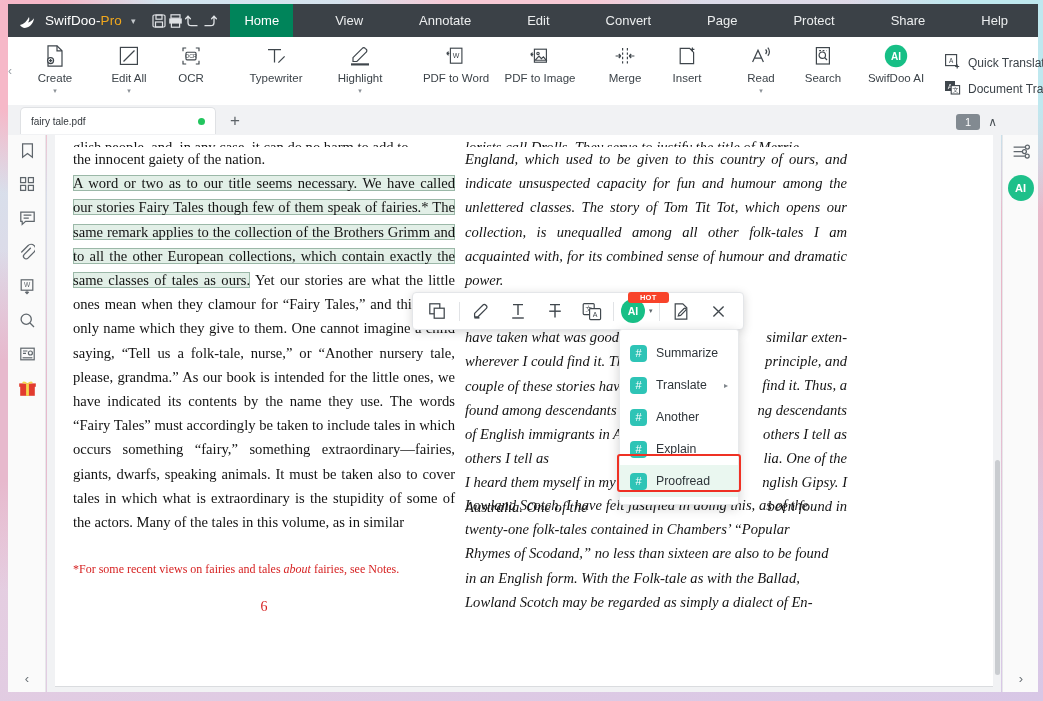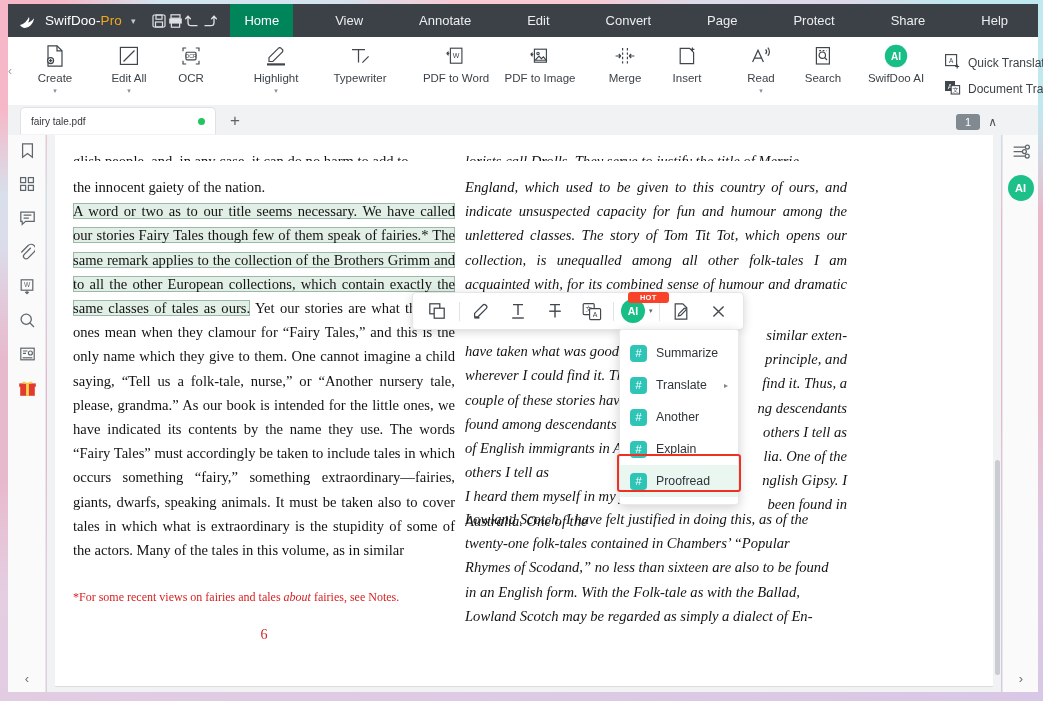--- a/index.html
+++ b/index.html
@@ -105,21 +105,20 @@
     border-bottom:1px solid #dadcdf;
   }
   .cols { position:absolute; top:0; left:0; right:0; bottom:0; }
   .col { position:absolute; top:0; width:382px; }
   .col.left { left:18px; }
   .col.right { left:410px;font-style:italic; }
   .doctext {
     font-family:"Liberation Serif", serif;
     font-size:14.6px; line-height:24.2px; color:#131313;
     text-align:justify;
-    margin-top:14px;
   }
   .doctext p { margin:0; }
   .clip-top { height:12px; overflow:hidden; }
   .indent { text-indent:0; }
   .hl {
     background:#e2efe7;
     box-shadow: inset 0 0 0 1px #9bb8a8;
     -webkit-box-decoration-break: clone;
     box-decoration-break: clone;
   }
@@ -286,36 +285,36 @@
             </svg>
         </span>
         <span class="lb">OCR</span>
       </div>
     </div>
 
     <div class="rdiv"></div>
     <div class="rgroup">
       <div class="ritem wide">
         <span class="ic">
+          <svg width="24" height="22" viewBox="0 0 24 22" fill="none" stroke="#3f464c" stroke-width="1.25">
+              <path d="M4 4.6h13M10.5 4.6v13"></path>
+              <path d="M14.4 17.6 20.6 11.4"></path>
+            </svg>
+        </span>
+        <span class="lb">Typewriter</span>
+      </div>
+      <div class="ritem wide">
+        <span class="ic">
           <svg width="26" height="22" viewBox="0 0 26 22" fill="none" stroke="#3f464c" stroke-width="1.2">
               <path d="M6 12.6 15.3 3.3a2 2 0 0 1 2.9 0l1 1a2 2 0 0 1 0 2.9L9.9 16.5H6z"></path>
               <path d="M4 19.4h18" stroke-width="2.2"></path>
             </svg>
         </span>
         <span class="lb">Highlight</span>
         <span class="dd">▾</span>
-      </div>
-      <div class="ritem wide">
-        <span class="ic">
-          <svg width="24" height="22" viewBox="0 0 24 22" fill="none" stroke="#3f464c" stroke-width="1.25">
-              <path d="M4 4.6h13M10.5 4.6v13"></path>
-              <path d="M14.4 17.6 20.6 11.4"></path>
-            </svg>
-        </span>
-        <span class="lb">Typewriter</span>
       </div>
     </div>
 
     <div class="rdiv"></div>
     <div class="rgroup">
       <div class="ritem wide">
         <span class="ic">
           <svg width="24" height="22" viewBox="0 0 24 22" fill="none" stroke="#3f464c" stroke-width="1.15">
               <rect x="6.4" y="3.2" width="11.5" height="15"></rect>
               <text x="12.1" y="13.4" font-size="7" fill="#3f464c" stroke="none" text-anchor="middle" font-family="Liberation Sans">W</text>
@@ -543,21 +542,21 @@
 
         <div class="col right">
           <div class="clip-top doctext">
             <p>lorists call Drolls. They serve to justify the title of Merrie</p>
           </div>
           <div class="doctext">
             <p>England, which used to be given to this country of ours, and indicate unsuspected capacity for fun and humour among the unlettered classes. The story of Tom Tit Tot, which opens our collection, is unequalled among all other folk-tales I am acquainted with, for its combined sense of humour and dramatic power.</p>
             <p style="margin-top:0;visibility:hidden">Up to the present day there has been no attempt at a similar exten-</p>
           </div>
 
-          <div class="doctext" style="position:absolute; top:174px; left:0; width:382px; text-align:right;">
+          <div class="doctext" style="position:absolute; top:190px; left:0; width:382px; text-align:right;">
             <p>similar exten-</p>
             <p>principle, and</p>
             <p>find it. Thus, a</p>
             <p>ng descendants</p>
             <p>others I tell as</p>
             <p>lia. One of the</p>
             <p>nglish Gipsy. I</p>
             <p>been found in</p>
           </div>
 

